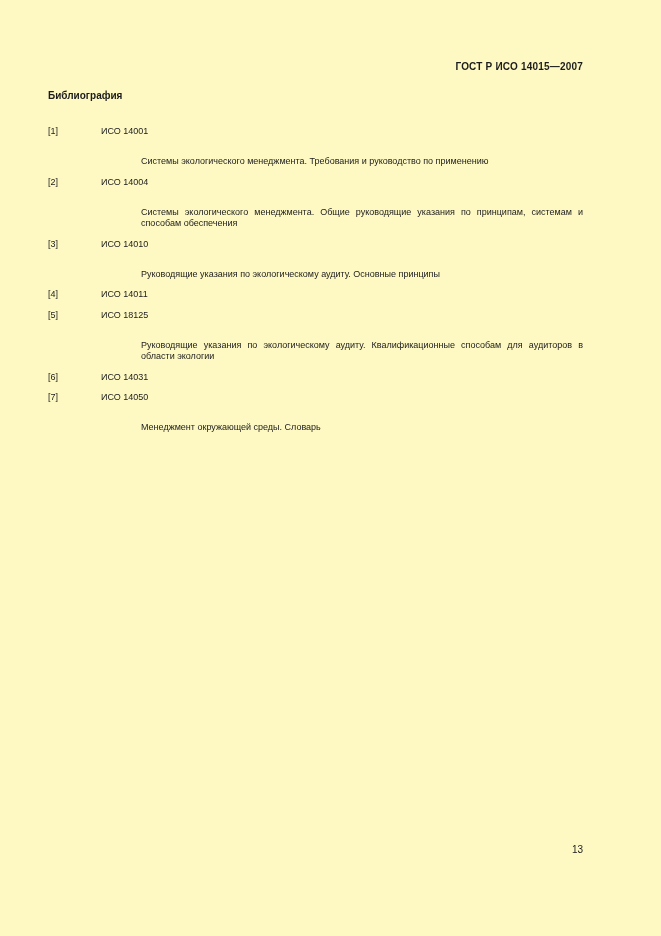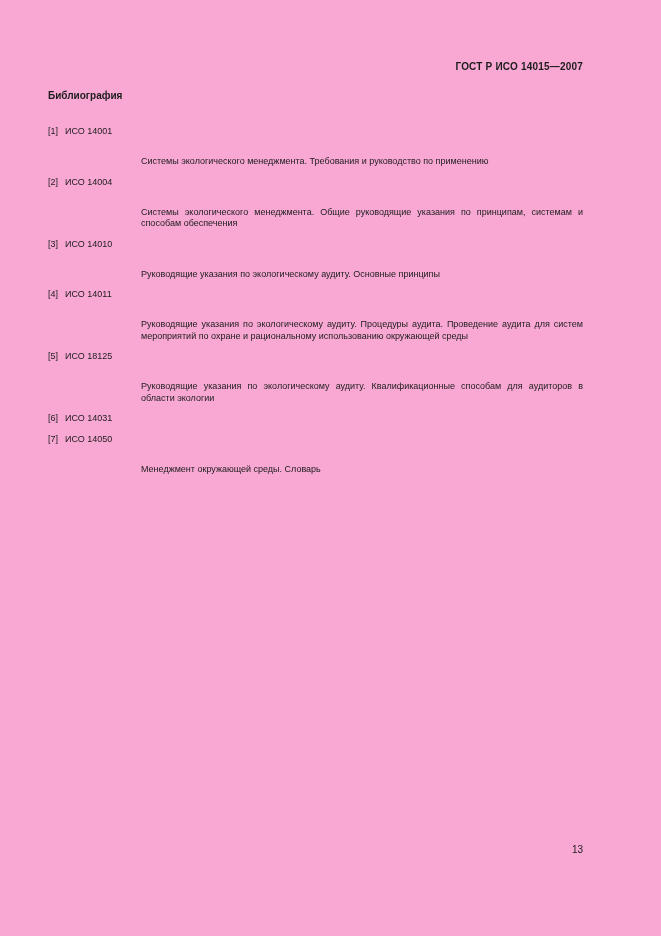--- a/index.html
+++ b/index.html
@@ -4,21 +4,21 @@
 <style>
   html, body {
     margin: 0;
     padding: 0;
     background: #ffffff;
   }
   .page {
     position: relative;
     width: 661px;
     height: 936px;
-    background: #f9a8d4;
+    background: #fef9c3;
     font-family: "Liberation Sans", sans-serif;
     color: #1c1c1c;
     box-sizing: border-box;
     overflow: hidden;
   }
   .doc-header {
     position: absolute;
     top: 61px;
     left: 48px;
     right: 78px;
@@ -47,20 +47,21 @@
     column-gap: 0;
     margin-bottom: 9px;
     font-size: 9px;
     line-height: 11.5px;
   }
   .ref-num {
     white-space: nowrap;
   }
   .ref-code {
     white-space: nowrap;
+    margin-left: 36px;
   }
   .ref-text {
     text-align: justify;
     margin-top: 30px;
   }
   .page-number {
     position: absolute;
     top: 844px;
     left: 32px;
     right: 78px;
@@ -93,21 +94,20 @@
 
     <div class="ref-row">
       <span class="ref-num">[3]</span>
       <span class="ref-code">ИСО 14010</span>
       <span class="ref-text">Руководящие указания по экологическому аудиту. Основные принципы</span>
     </div>
 
     <div class="ref-row">
       <span class="ref-num">[4]</span>
       <span class="ref-code">ИСО 14011</span>
-      <span class="ref-text">Руководящие указания по экологическому аудиту. Процедуры аудита. Проведение аудита для систем мероприятий по охране и рациональному использованию окружающей среды</span>
     </div>
 
     <div class="ref-row">
       <span class="ref-num">[5]</span>
       <span class="ref-code">ИСО 18125</span>
       <span class="ref-text">Руководящие указания по экологическому аудиту. Квалификационные способам для аудиторов в области экологии</span>
     </div>
 
     <div class="ref-row">
       <span class="ref-num">[6]</span>

